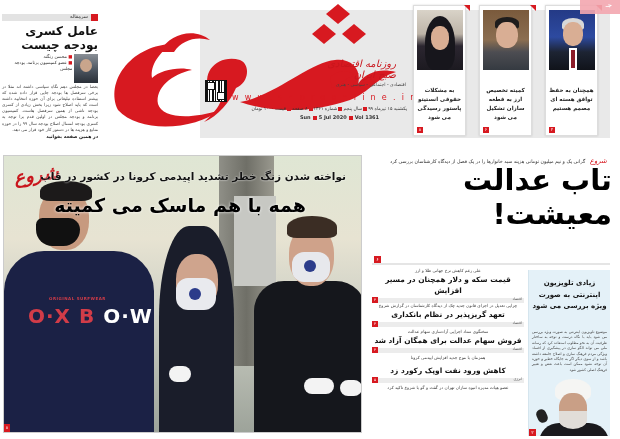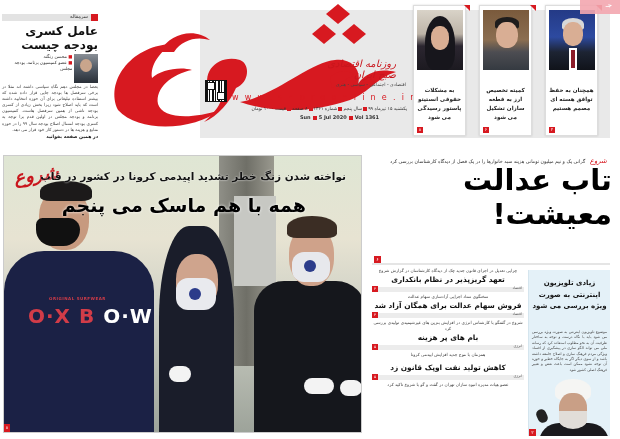--- a/index.html
+++ b/index.html
@@ -213,60 +213,60 @@
   <div class="person-right-shirt"></div>
   <div class="person-right-head"></div>
   <div class="person-right-hair"></div>
   <div class="person-right-mask"></div>
   <div class="valve" style="left:300px;top:104px;"></div>
   <div class="glove" style="left:300px;top:222px;width:30px;"></div>
   <div class="glove" style="left:336px;top:224px;"></div>
 
   <div class="photo-logo">شروع</div>
   <div class="photo-kicker">نواخته شدن زنگ خطر تشدید اپیدمی کرونا در کشور در قاب</div>
-  <div class="photo-title">همه با هم ماسک می پنجم</div>
+  <div class="photo-title">همه با هم ماسک می کمیته</div>
   <div class="photo-page">۸</div>
 </div>
 
 <div class="abs kicker-main">
   <span class="mini-logo">شروع</span>
   <span>گرانی یک و نیم میلیون تومانی هزینه سبد خانوارها را در یک فصل از دیدگاه کارشناسان بررسی کرد</span>
 </div>
 <div class="abs headline-main">تاب عدالت معیشت!</div>
 <div class="abs hl-rule"></div>
 <div class="abs hl-page">۶</div>
 
 <div class="abs news-list">
+  <div class="news-item">
+    <div class="sup">علی رغم کاهش نرخ جهانی طلا و ارز</div>
+    <div class="title">قیمت سکه و دلار همچنان در مسیر افزایش</div>
+    <div class="divider">
+        <span class="pg">۲</span>
+        <span class="sec">اقتصاد</span>
+      </div>
+  </div>
   <div class="news-item" style="margin-top:0;">
     <div class="sup">چرایی تعدیل در اجرای قانون جدید چک از دیدگاه کارشناسان در گزارش شروع</div>
     <div class="title">تعهد گریزپذیر در نظام بانکداری</div>
     <div class="divider">
         <span class="pg">۲</span>
         <span class="sec">اقتصاد</span>
       </div>
   </div>
   <div class="news-item" style="margin-top:2px;">
     <div class="sup">سخنگوی ستاد اجرایی آزادسازی سهام عدالت</div>
     <div class="title" style="margin-top:0;">فروش سهام عدالت برای همگان آزاد شد</div>
     <div class="divider">
         <span class="pg">۲</span>
         <span class="sec">اقتصاد</span>
       </div>
   </div>
   <div class="news-item" style="margin-top:2px;">
-    <div class="sup">شروع در گفتگو با کارشناس انرژی در افزایش بنزین های غیرشیمیدی تولیدی بررسی کرد</div>
-    <div class="title">بام های پر هزینه</div>
-    <div class="divider">
-        <span class="pg">۵</span>
-        <span class="sec">انرژی</span>
-      </div>
-  </div>
-  <div class="news-item" style="margin-top:2px;">
     <div class="sup">همزمان با موج جدید افزایش اپیدمی کرونا</div>
-    <div class="title" style="margin-top:4px;">کاهش تولید نفت اوپک قانون زد</div>
+    <div class="title" style="margin-top:4px;">کاهش ورود نفت اوپک رکورد زد</div>
     <div class="divider">
         <span class="pg">۵</span>
         <span class="sec">انرژی</span>
       </div>
   </div>
   <div class="news-item" style="margin-top:2px;">
     <div class="sup">عضو هیات مدیره انبوه سازان تهران در گفت و گو با شروع تاکید کرد</div>
 
   </div>
 </div>

